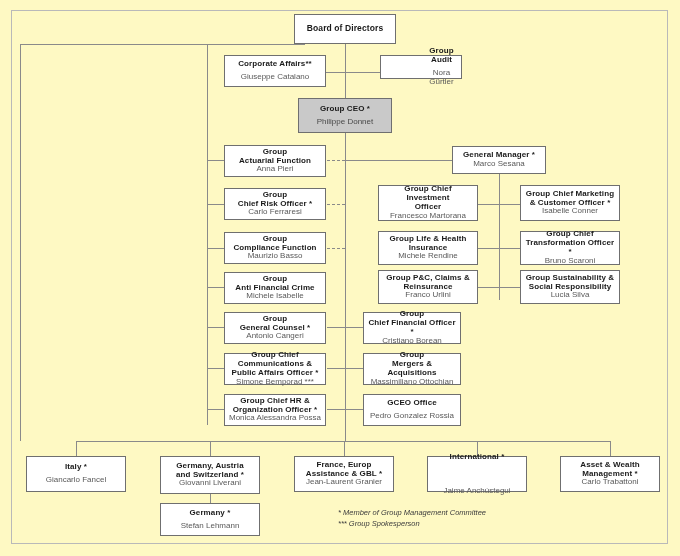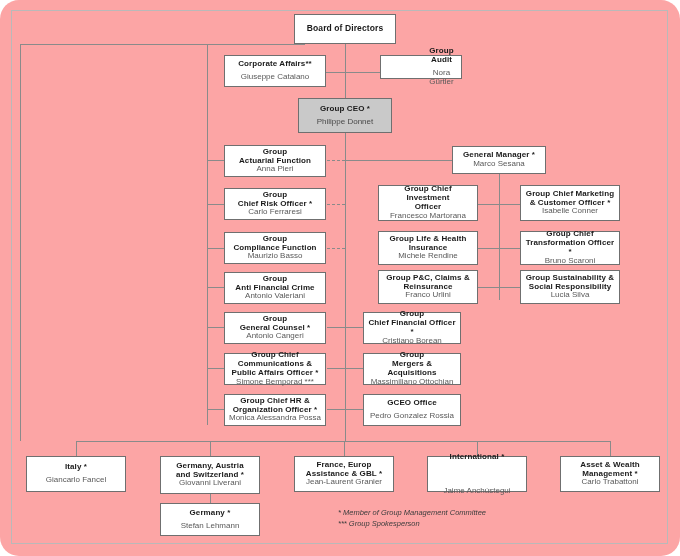--- a/index.html
+++ b/index.html
@@ -1,22 +1,21 @@
 <!DOCTYPE html>
 <html><head>
 <meta charset="utf-8">
 <style>
   html,body{margin:0;padding:0;background:#ffffff;}
   body{font-family:"Liberation Sans",sans-serif;}
   #chart{
     position:relative;
     width:680px;height:556px;
-    background:#fca5a5;
+    background:#fef9c3;
     overflow:hidden;
-    border-radius:19px;
   }
   .frame{
     position:absolute;
     left:11px;top:10px;
     width:657px;height:534px;
     border:1px solid #b9b9b9;
     box-sizing:border-box;
   }
   
   .bx{
@@ -158,21 +157,21 @@
 
   <div class="bx tight" style="left:224px;top:232px;width:102px;height:32px;">
     <div class="t">Group</div>
     <div class="t">Compliance Function</div>
     <div class="n">Maurizio Basso</div>
   </div>
 
   <div class="bx tight" style="left:224px;top:272px;width:102px;height:32px;">
     <div class="t">Group</div>
     <div class="t">Anti Financial Crime</div>
-    <div class="n">Antonio Valeriani</div>
+    <div class="n">Michele Isabelle</div>
   </div>
 
   <div class="bx tight" style="left:224px;top:312px;width:102px;height:32px;">
     <div class="t">Group</div>
     <div class="t">General Counsel *</div>
     <div class="n">Antonio Cangeri</div>
   </div>
 
   <div class="bx tight" style="left:224px;top:353px;width:102px;height:32px;">
     <div class="t">Group Chief</div>

